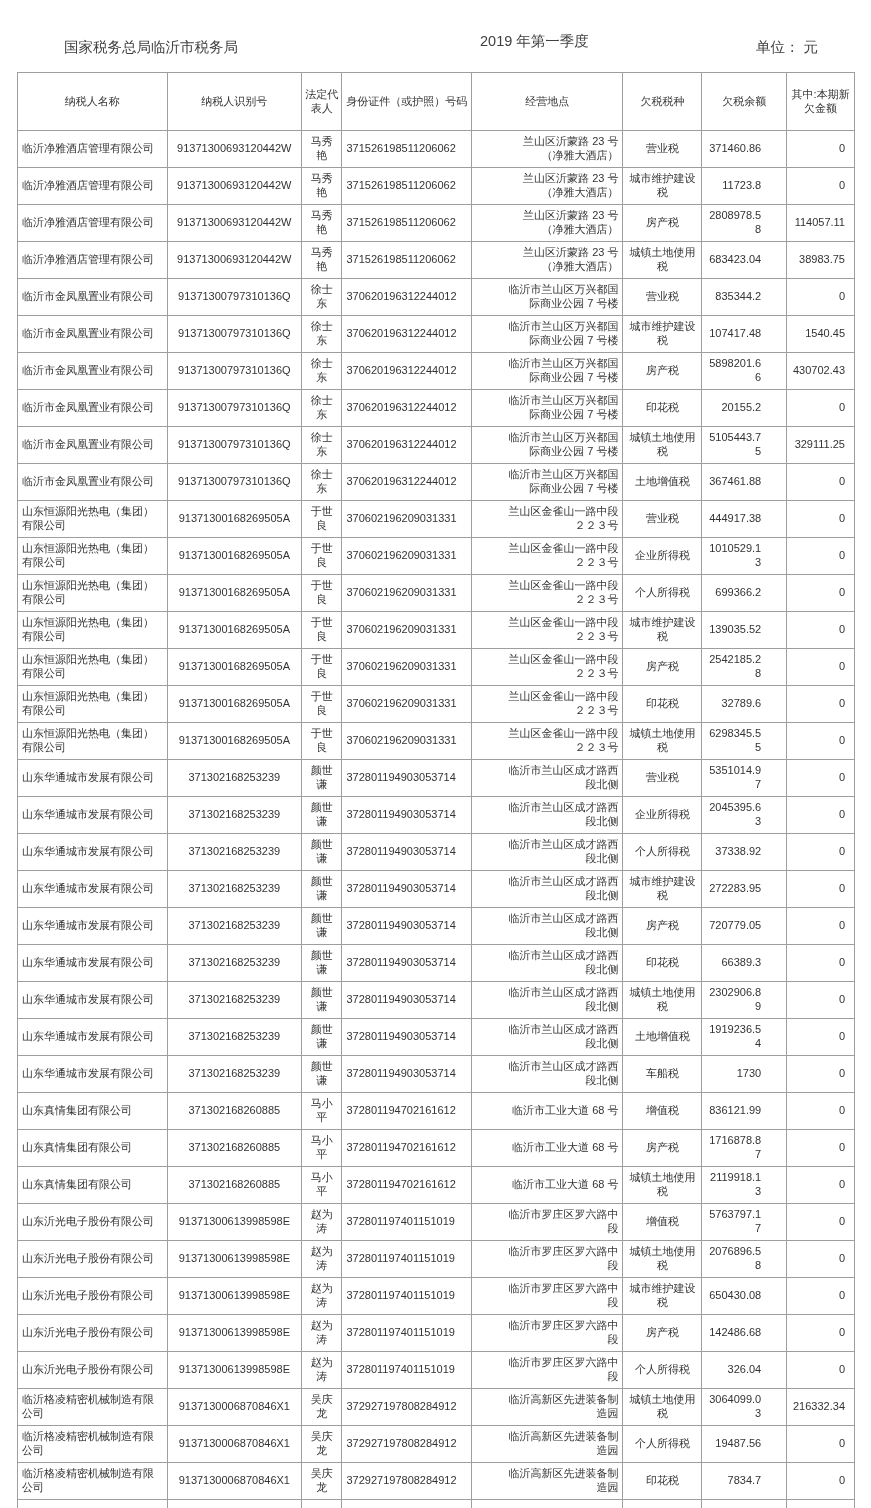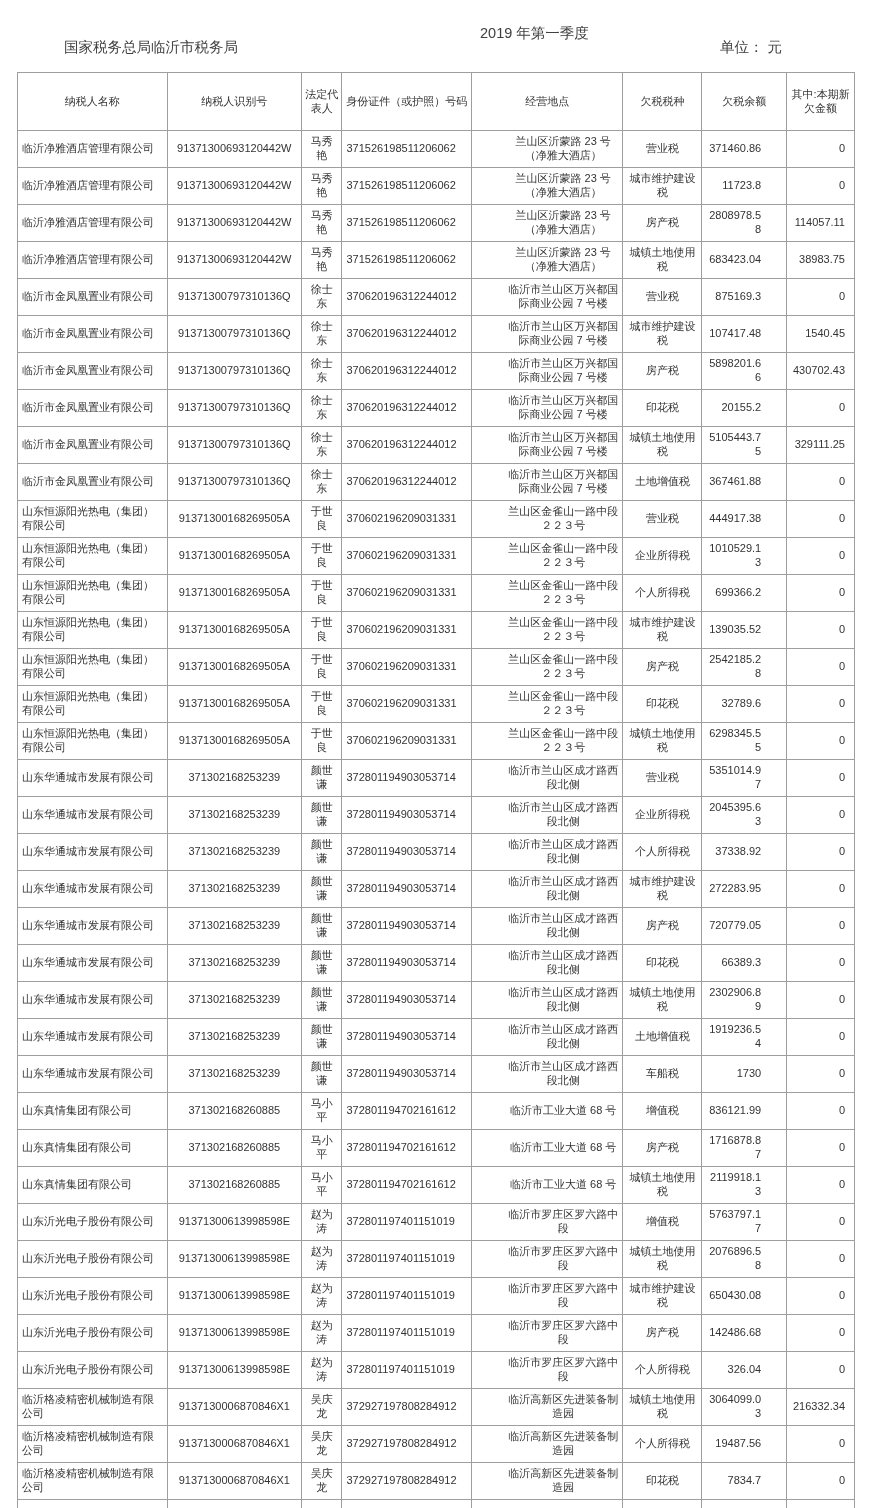--- a/index.html
+++ b/index.html
@@ -12,22 +12,22 @@
     font-family: "Liberation Sans", sans-serif;
     color: #333333;
   }
   .top-header {
     position: relative;
     height: 72px;
     font-size: 14.5px;
     color: #404040;
   }
   .top-header .agency { position: absolute; left: 64px; top: 38px; }
-  .top-header .period { position: absolute; left: 480px; top: 24px; }
-  .top-header .unit   { position: absolute; left: 720px; top: 38px; }
+  .top-header .period { position: absolute; left: 480px; top: 32px; }
+  .top-header .unit   { position: absolute; left: 756px; top: 38px; }
   table.arrears {
     border-collapse: collapse;
     table-layout: fixed;
     width: 838px;
     margin-left: 17px;
     font-size: 11px;
   }
   table.arrears th, table.arrears td {
     border: 1px solid #9e9e9e;
     padding: 3px 4px;
@@ -48,21 +48,21 @@
   col.c2 { width: 40px; }
   col.c3 { width: 128px; }
   col.c4 { width: 150px; }
   col.c5 { width: 78px; }
   col.c6 { width: 84px; }
   col.c7 { width: 67px; }
   table.arrears td:nth-child(1) { text-align: left; }
   table.arrears td:nth-child(2) { text-align: center; }
   table.arrears td:nth-child(3) { text-align: center; }
   table.arrears td:nth-child(4) { }
-  table.arrears td:nth-child(5) { text-align: center; padding-left: 36px; }
+  table.arrears td:nth-child(5) { text-align: right; padding-left: 36px; }
   table.arrears td:nth-child(6) { text-align: center; margin-top: 40px; }
   table.arrears td:nth-child(7) { text-align: right; padding-right: 25px; }
   table.arrears td:nth-child(8) { text-align: right; padding-right: 9px; }
 </style>
 </head>
 <body>
 
 <div class="top-header">
   <span class="agency">国家税务总局临沂市税务局</span>
   <span class="period">2019 年第一季度</span>
@@ -133,21 +133,21 @@
         <td>683423.04</td>
         <td>38983.75</td>
       </tr>
       <tr>
         <td>临沂市金凤凰置业有限公司</td>
         <td>91371300797310136Q</td>
         <td>徐士东</td>
         <td>370620196312244012</td>
         <td>临沂市兰山区万兴都国际商业公园 7 号楼</td>
         <td>营业税</td>
-        <td>875169.3</td>
+        <td>835344.2</td>
         <td>0</td>
       </tr>
       <tr>
         <td>临沂市金凤凰置业有限公司</td>
         <td>91371300797310136Q</td>
         <td>徐士东</td>
         <td>370620196312244012</td>
         <td>临沂市兰山区万兴都国际商业公园 7 号楼</td>
         <td>城市维护建设税</td>
         <td>107417.48</td>

